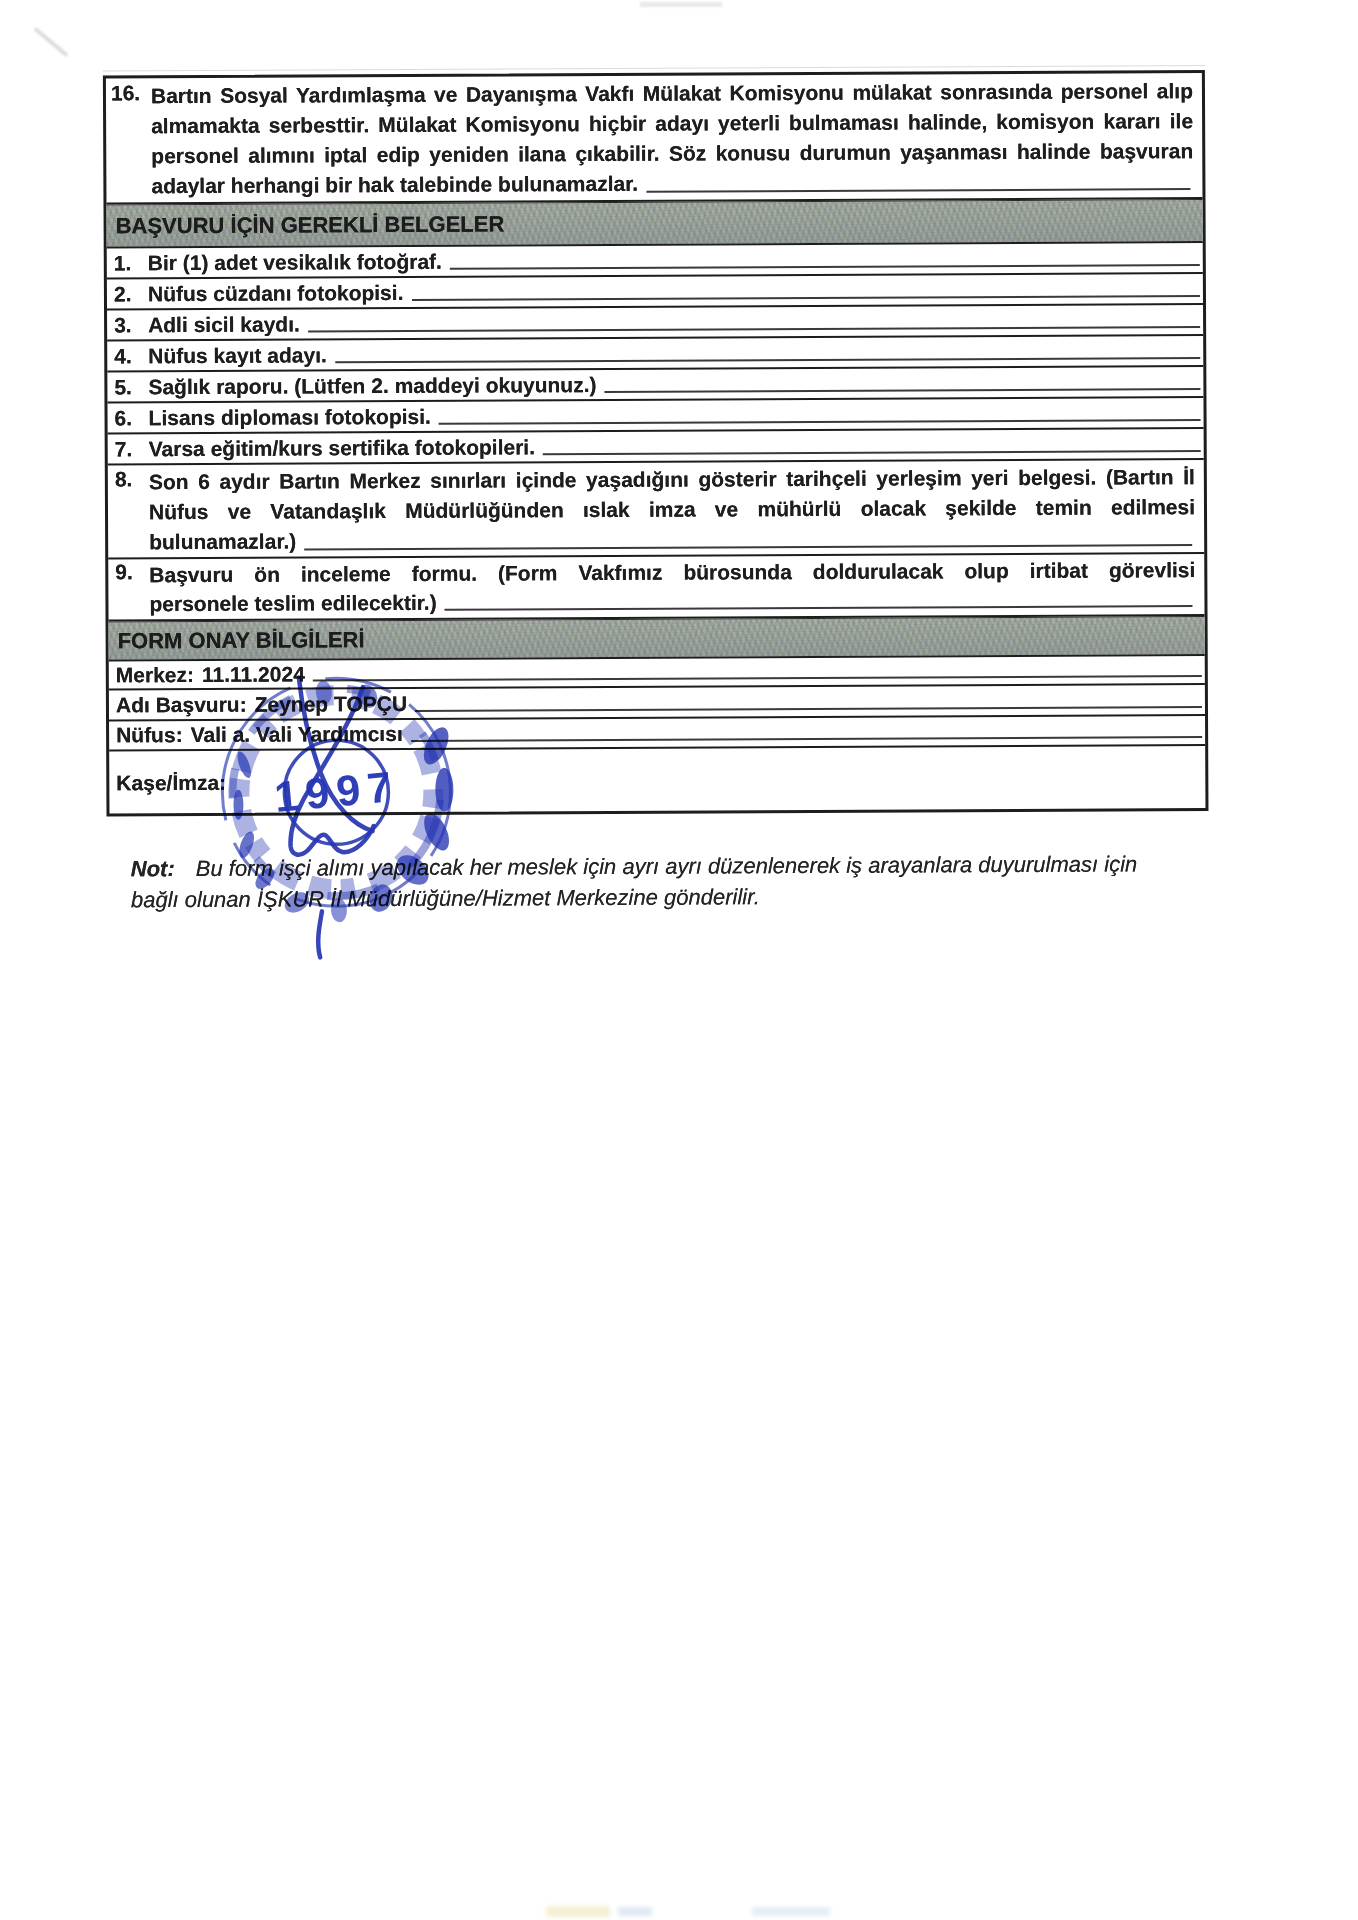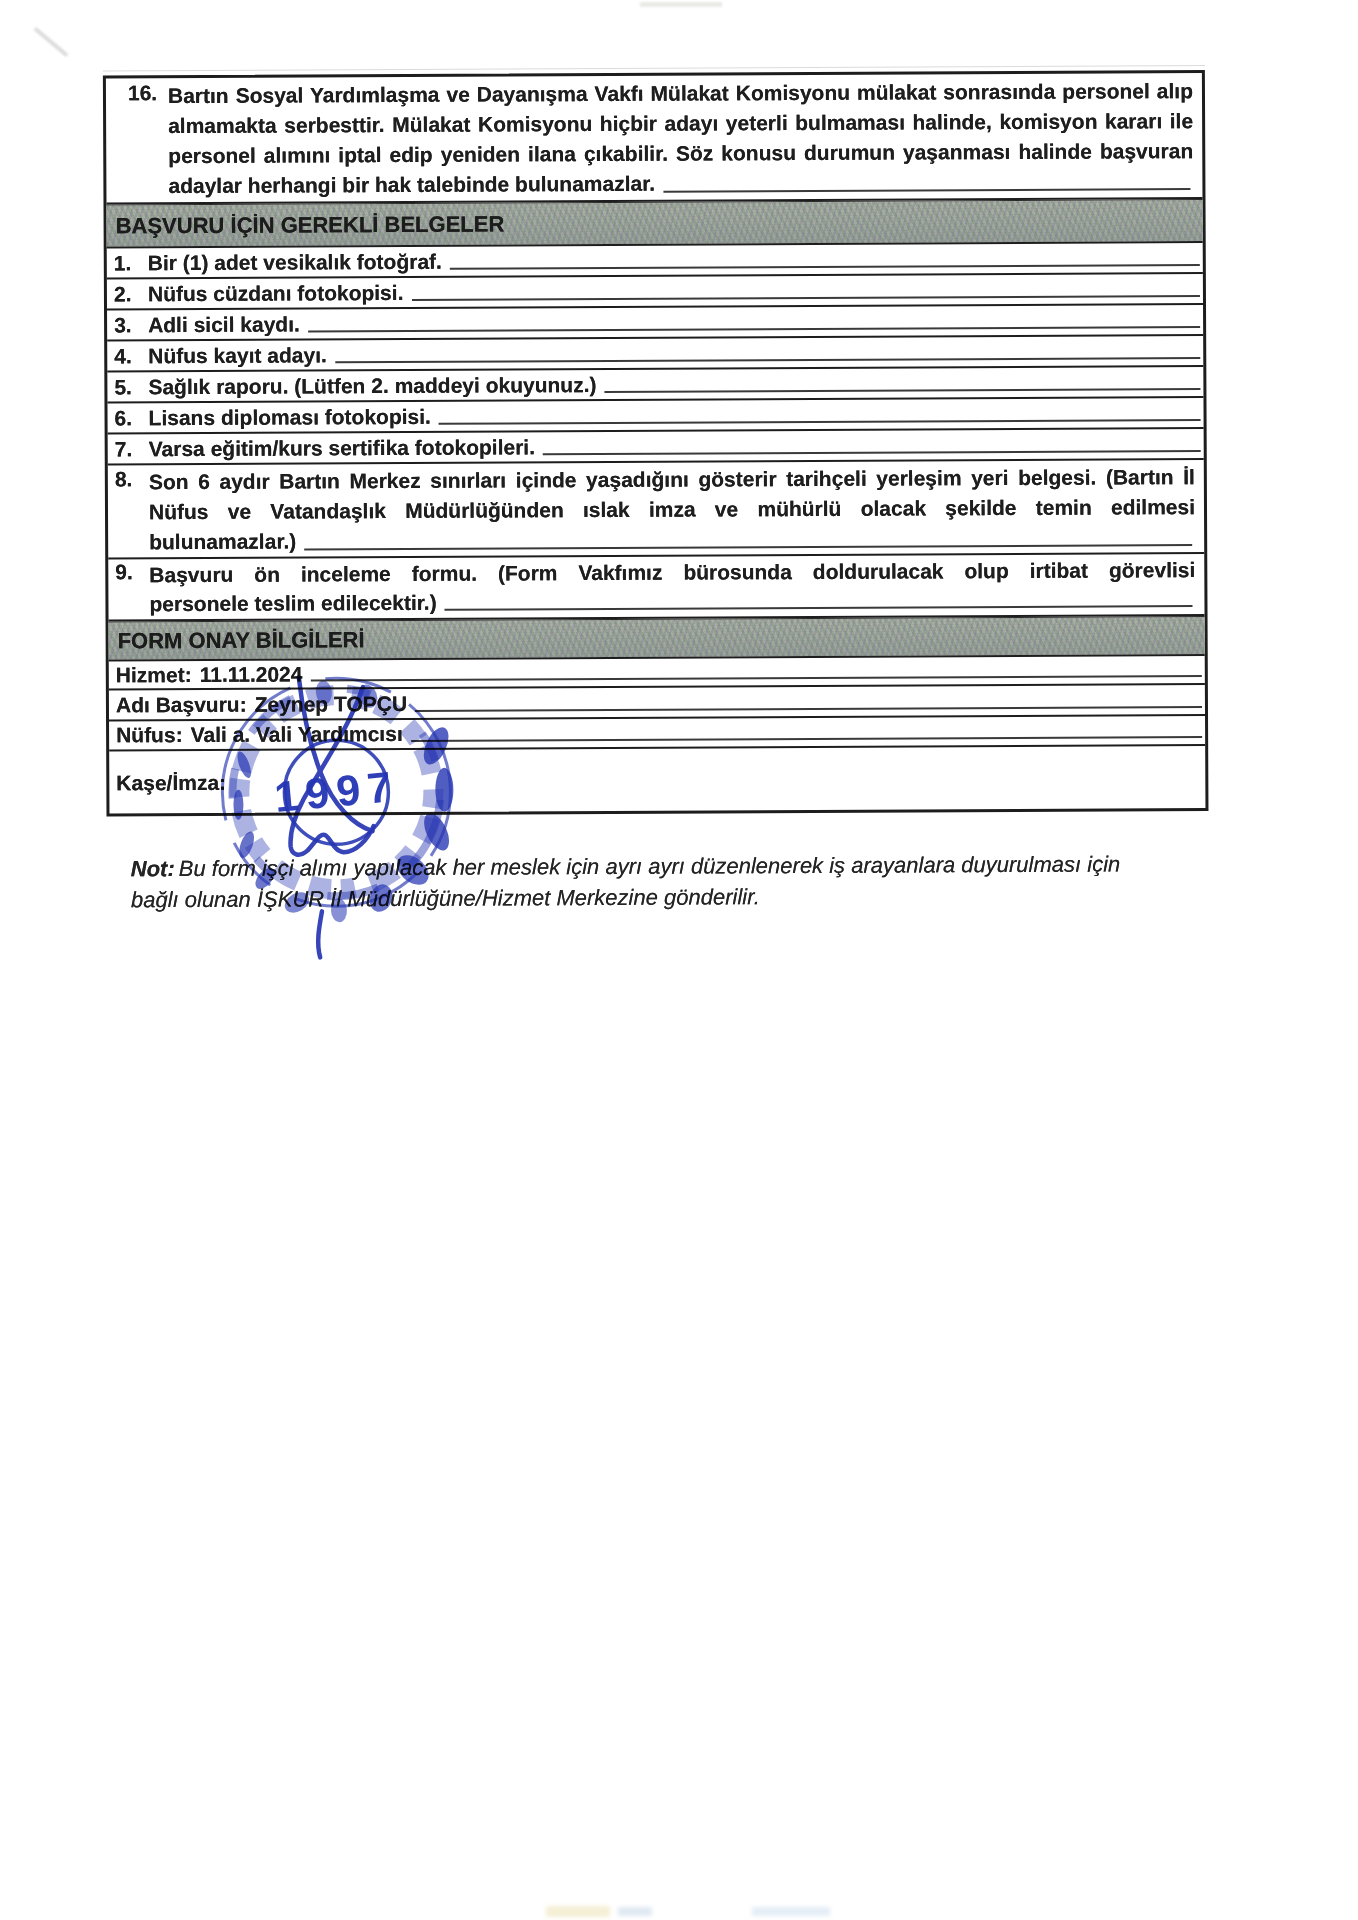--- a/index.html
+++ b/index.html
@@ -14,21 +14,21 @@
   .doc-table{
     position:absolute;left:103px;top:73px;width:1102px;
     border:3px solid #1d1d1d;box-sizing:border-box;background:#fff;
   }
   .doc-table::before{content:"";position:absolute;left:-3px;right:-3px;top:-8px;height:1px;
     background:#bdbdbd;opacity:.55;}
   .row{box-sizing:border-box;border-bottom:2px solid #1d1d1d;position:relative;
     font-weight:bold;font-size:21px;color:#1e1e1e;text-shadow:0 0 .5px rgba(25,25,25,.85);}
   .row:last-child{border-bottom:none;}
   .num{flex:0 0 34px;padding-left:7px;font-weight:bold;}
-  .numw{flex:0 0 40px;padding-left:22px;}
+  .numw{flex:0 0 40px;padding-left:5px;}
   
   .mrow{display:flex;}
   .mlines{flex:1 1 auto;padding-right:9px;min-width:0;}
   .jline{text-align:justify;text-align-last:justify;overflow:hidden;white-space:nowrap;}
   .jline2{text-align:justify;text-align-last:justify;overflow:hidden;}
   .lline{display:flex;}
   .lline > span:first-child{white-space:nowrap;}
   .r16{height:126px;padding-top:3px;}
   .r16 .mlines{line-height:30px;}
   .r8{height:94px;padding-top:2px;}
@@ -59,21 +59,21 @@
   .f1{height:29px;padding-top:1px;}
   .f2{height:31px;padding-top:2px;}
   .f3{height:30px;padding-top:1px;}
   .flb{white-space:nowrap;}
   .fvl{white-space:nowrap;margin-left:8px;}
   .krow{height:62px;padding-left:7px;padding-top:18px;line-height:28px;}
   
   .note{position:absolute;left:127px;top:851px;width:1085px;
     font-style:italic;font-size:22px;line-height:31px;color:#242424;
     text-shadow:0 0 .5px rgba(30,30,30,.8);}
-  .nprefix{font-weight:bold;margin-right:4px;}
+  .nprefix{font-weight:bold;margin-right:21px;}
   
   .stampwrap{position:absolute;left:193px;top:653px;width:284px;height:336px;
     mix-blend-mode:multiply;z-index:6;pointer-events:none;}
   
   .smudge{position:absolute;pointer-events:none;}
   .sm1{left:546px;top:1906px;width:64px;height:11px;background:#f5efd6;filter:blur(2px);}
   .sm2{left:618px;top:1907px;width:34px;height:9px;background:#dfe9f2;filter:blur(2px);}
   .sm3{left:752px;top:1907px;width:78px;height:9px;background:#e4edf6;filter:blur(2px);}
   .sm4{left:30px;top:40px;width:42px;height:4px;background:#d4d4d4;transform:rotate(40deg);filter:blur(1px);opacity:.8;}
   .sm5{left:640px;top:2px;width:82px;height:5px;background:#e9e9e6;filter:blur(1px);}
@@ -155,21 +155,21 @@
         <div class="lline">
           <span>personele teslim edilecektir.)</span>
           <span class="lead"></span>
         </div>
       </div>
     </div>
 
     <div class="band band2">FORM ONAY BİLGİLERİ</div>
 
     <div class="row frow f1">
-      <span class="flb">Hizmet:</span>
+      <span class="flb">Merkez:</span>
       <span class="fvl">11.11.2024</span>
       <span class="lead"></span>
     </div>
     <div class="row frow f2">
       <span class="flb">Adı Başvuru:</span>
       <span class="fvl">Zeynep TOPÇU</span>
       <span class="lead"></span>
     </div>
     <div class="row frow f3">
       <span class="flb">Nüfus:</span>

